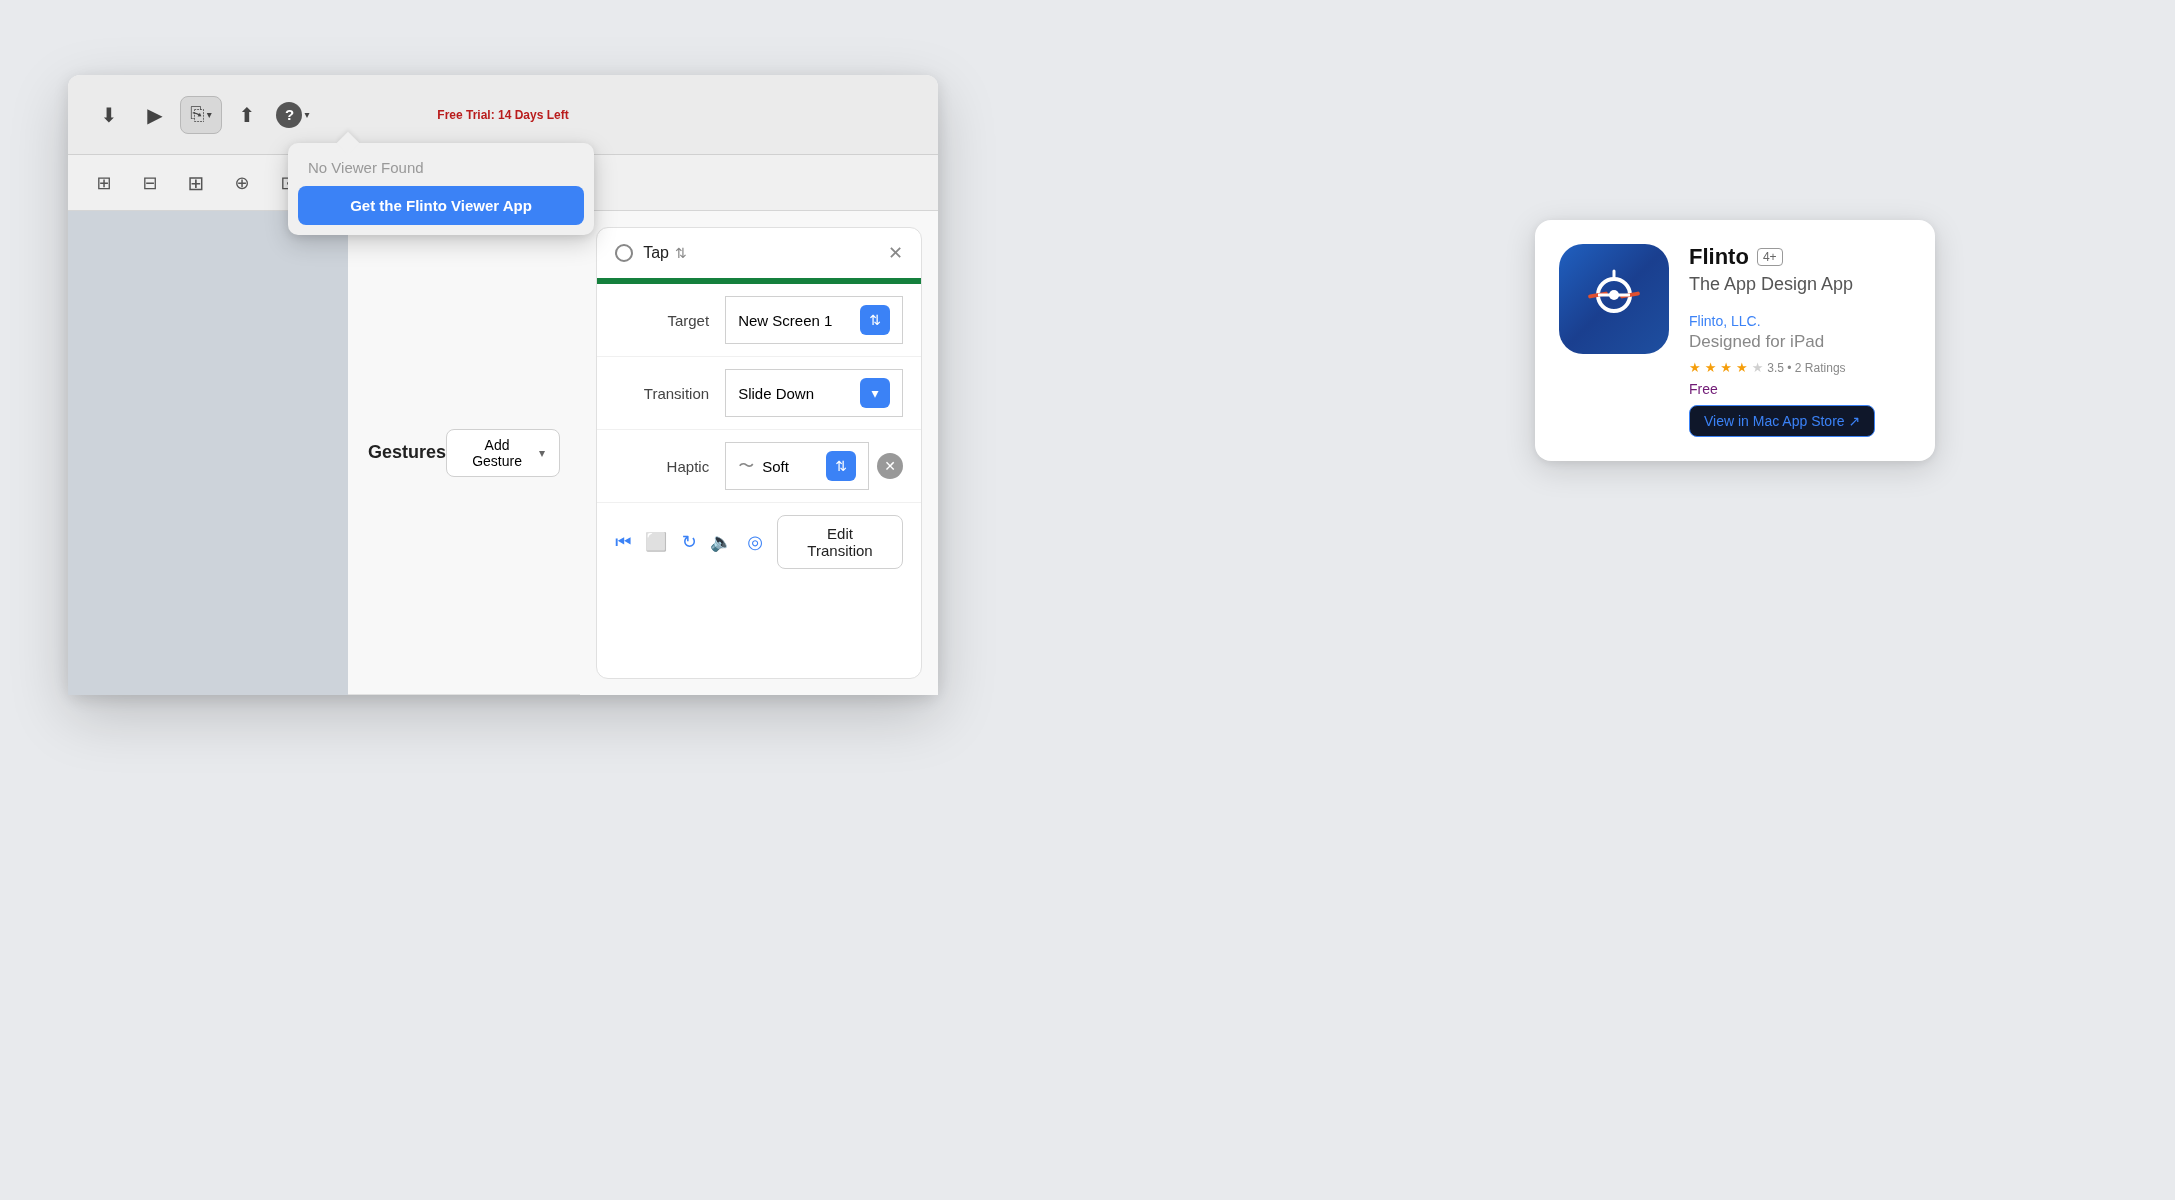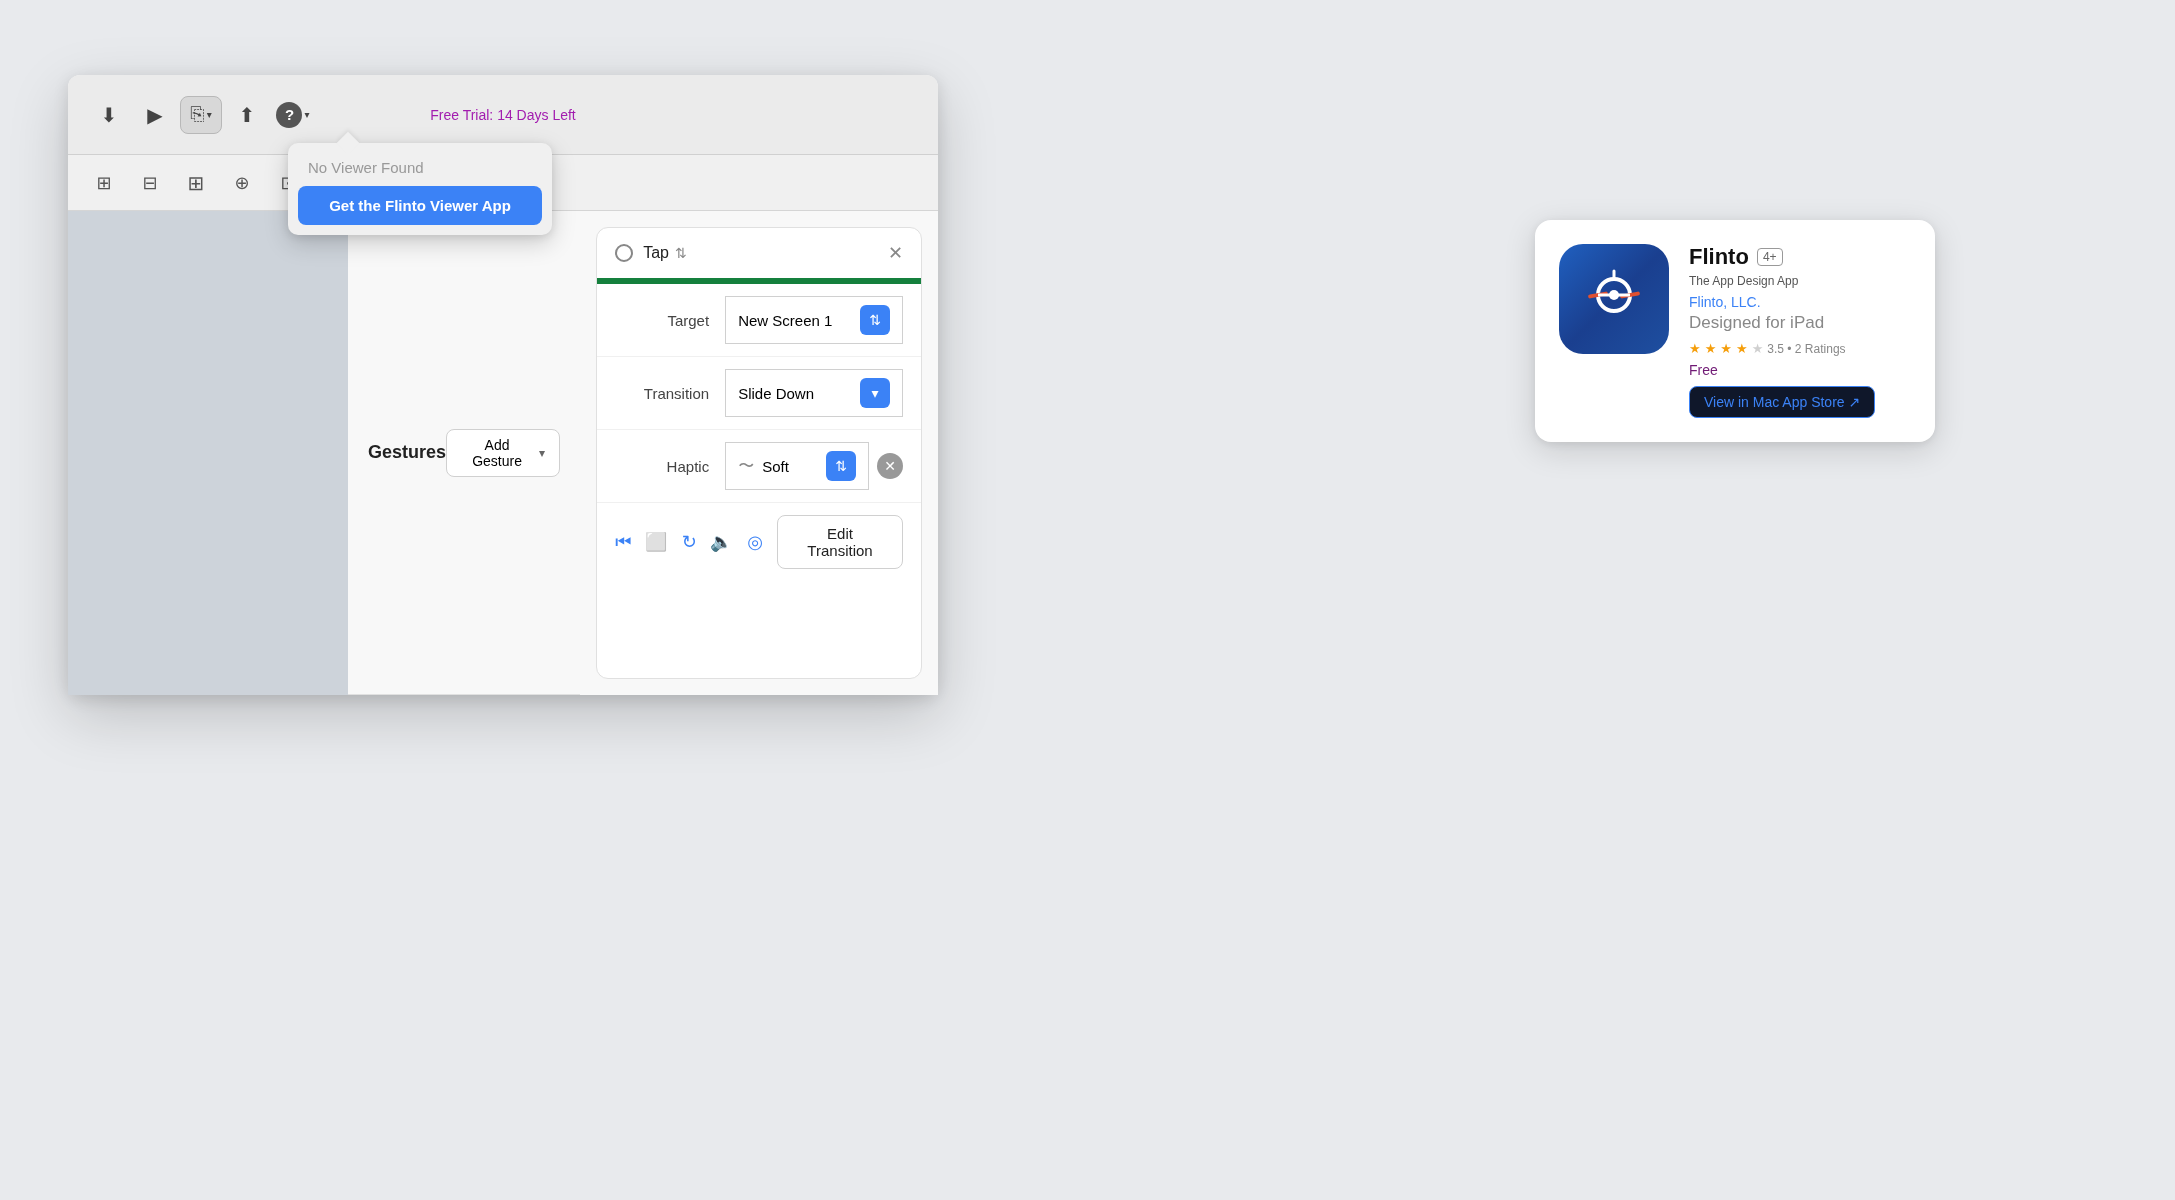--- a/index.html
+++ b/index.html
@@ -35,23 +35,23 @@
       align-items: center;
       padding: 0 20px;
       border-bottom: 1px solid #d0d0d0;
       position: relative;
     }
 
     .toolbar-title {
       position: absolute;
       left: 50%;
       transform: translateX(-50%);
-      font-size: 14px;
-      font-weight: 400;
-      color: #a21caf;
+      font-size: 12px;
+      font-weight: 700;
+      color: #b91c1c;
     }
 
     .toolbar-btn {
       width: 42px;
       height: 38px;
       display: flex;
       align-items: center;
       justify-content: center;
       background: none;
       border: none;
@@ -71,21 +71,21 @@
     .toolbar-spacer { flex: 1; }
 
     
     .viewer-dropdown {
       position: absolute;
       top: 68px;
       left: 220px;
       background: #f0f0f0;
       border-radius: 10px;
       box-shadow: 0 8px 24px rgba(0,0,0,0.18), 0 2px 8px rgba(0,0,0,0.1);
-      width: 264px;
+      width: 306px;
       padding: 10px;
       z-index: 100;
     }
 
     .viewer-dropdown::before {
       content: '';
       position: absolute;
       top: -8px;
       left: 52px;
       width: 16px;
@@ -393,23 +393,23 @@
       background: none;
       border: 1.5px solid #999;
       border-radius: 4px;
       padding: 1px 5px;
       font-size: 12px;
       color: #666;
       font-weight: 500;
     }
 
     .app-subtitle {
-      font-size: 12px;
+      font-size: 18px;
       color: #555;
-      margin-bottom: 6px;
+      margin-bottom: 18px;
     }
 
     .app-developer {
       font-size: 14px;
       color: #3b82f6;
       margin-bottom: 3px;
     }
 
     .app-device {
       font-size: 17px;

